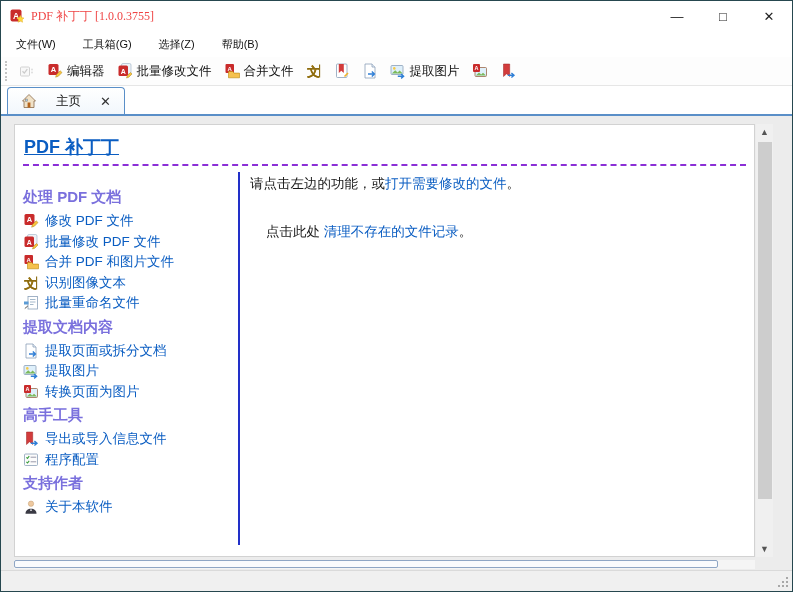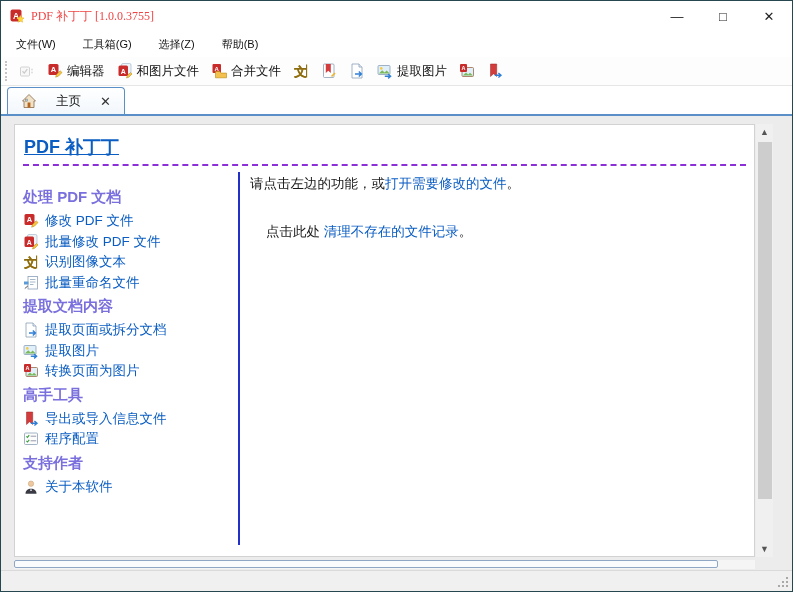--- a/index.html
+++ b/index.html
@@ -123,21 +123,21 @@
         </div>
         <div class="tb-item">
           <span class="ic">
             <svg viewBox="0 0 16 16" width="16" height="16">
               <rect x="4.5" y="0.5" width="9.5" height="10.5" rx="1.5" fill="#eef3f8" stroke="#9ab0c4" stroke-width=".6"></rect>
               <rect x="1.5" y="2.5" width="9.5" height="10.5" rx="1.5" fill="#c92b2b"></rect>
               <text x="6.2" y="10.5" font-size="7" font-weight="bold" fill="#fff" text-anchor="middle">A</text>
               <path d="M9.5 15l.8-2.3 3.2-3.2 1.5 1.5-3.2 3.2z" fill="#f8c43c" stroke="#a8821f" stroke-width=".5"></path>
             </svg>
           </span>
-          <span>和图片文件</span>
+          <span>批量修改文件</span>
         </div>
         <div class="tb-item">
           <span class="ic">
             <svg viewBox="0 0 16 16" width="16" height="16">
               <rect x="1.5" y="1" width="8.5" height="9" rx="1" fill="#c92b2b"></rect>
               <text x="5.7" y="7.7" font-size="6" font-weight="bold" fill="#fff" text-anchor="middle">A</text>
               <path d="M4.5 8.5h4.4l1.1 1.6h5.5v4.7H4.5z" fill="#f5c14e" stroke="#b8860b" stroke-width=".6"></path>
             </svg>
           </span>
           <span>合并文件</span>
@@ -239,20 +239,30 @@
                   <rect x="1.5" y="2.5" width="9.5" height="10.5" rx="1.5" fill="#c92b2b"></rect>
                   <text x="6.2" y="10.5" font-size="7" font-weight="bold" fill="#fff" text-anchor="middle">A</text>
                   <path d="M9.5 15l.8-2.3 3.2-3.2 1.5 1.5-3.2 3.2z" fill="#f8c43c" stroke="#a8821f" stroke-width=".5"></path>
                 </svg>
               </span>
               <a class="link">批量修改 PDF 文件</a>
             </div>
             <div class="link-row">
               <span class="ic">
                 <svg viewBox="0 0 16 16" width="16" height="16">
+                  <rect x="1.5" y="1" width="8.5" height="9" rx="1" fill="#c92b2b"></rect>
+                  <text x="5.7" y="7.7" font-size="6" font-weight="bold" fill="#fff" text-anchor="middle">A</text>
+                  <path d="M4.5 8.5h4.4l1.1 1.6h5.5v4.7H4.5z" fill="#f5c14e" stroke="#b8860b" stroke-width=".6"></path>
+                </svg>
+              </span>
+              <a class="link">合并 PDF 和图片文件</a>
+            </div>
+            <div class="link-row">
+              <span class="ic">
+                <svg viewBox="0 0 16 16" width="16" height="16">
                   <text x="7.5" y="12.6" font-size="12.5" font-weight="bold" fill="#c9971c" text-anchor="middle" stroke="#8a6a10" stroke-width=".3">文</text>
                   <path d="M13.6 1.6v12.8" stroke="#8a6a10" stroke-width="1.1"></path>
                 </svg>
               </span>
               <a class="link">识别图像文本</a>
             </div>
             <div class="link-row">
               <span class="ic">
                 <svg viewBox="0 0 16 16" width="16" height="16">
                   <rect x="5" y="1.5" width="9.5" height="12.5" fill="#fff" stroke="#8aa0b8" stroke-width=".8"></rect>

